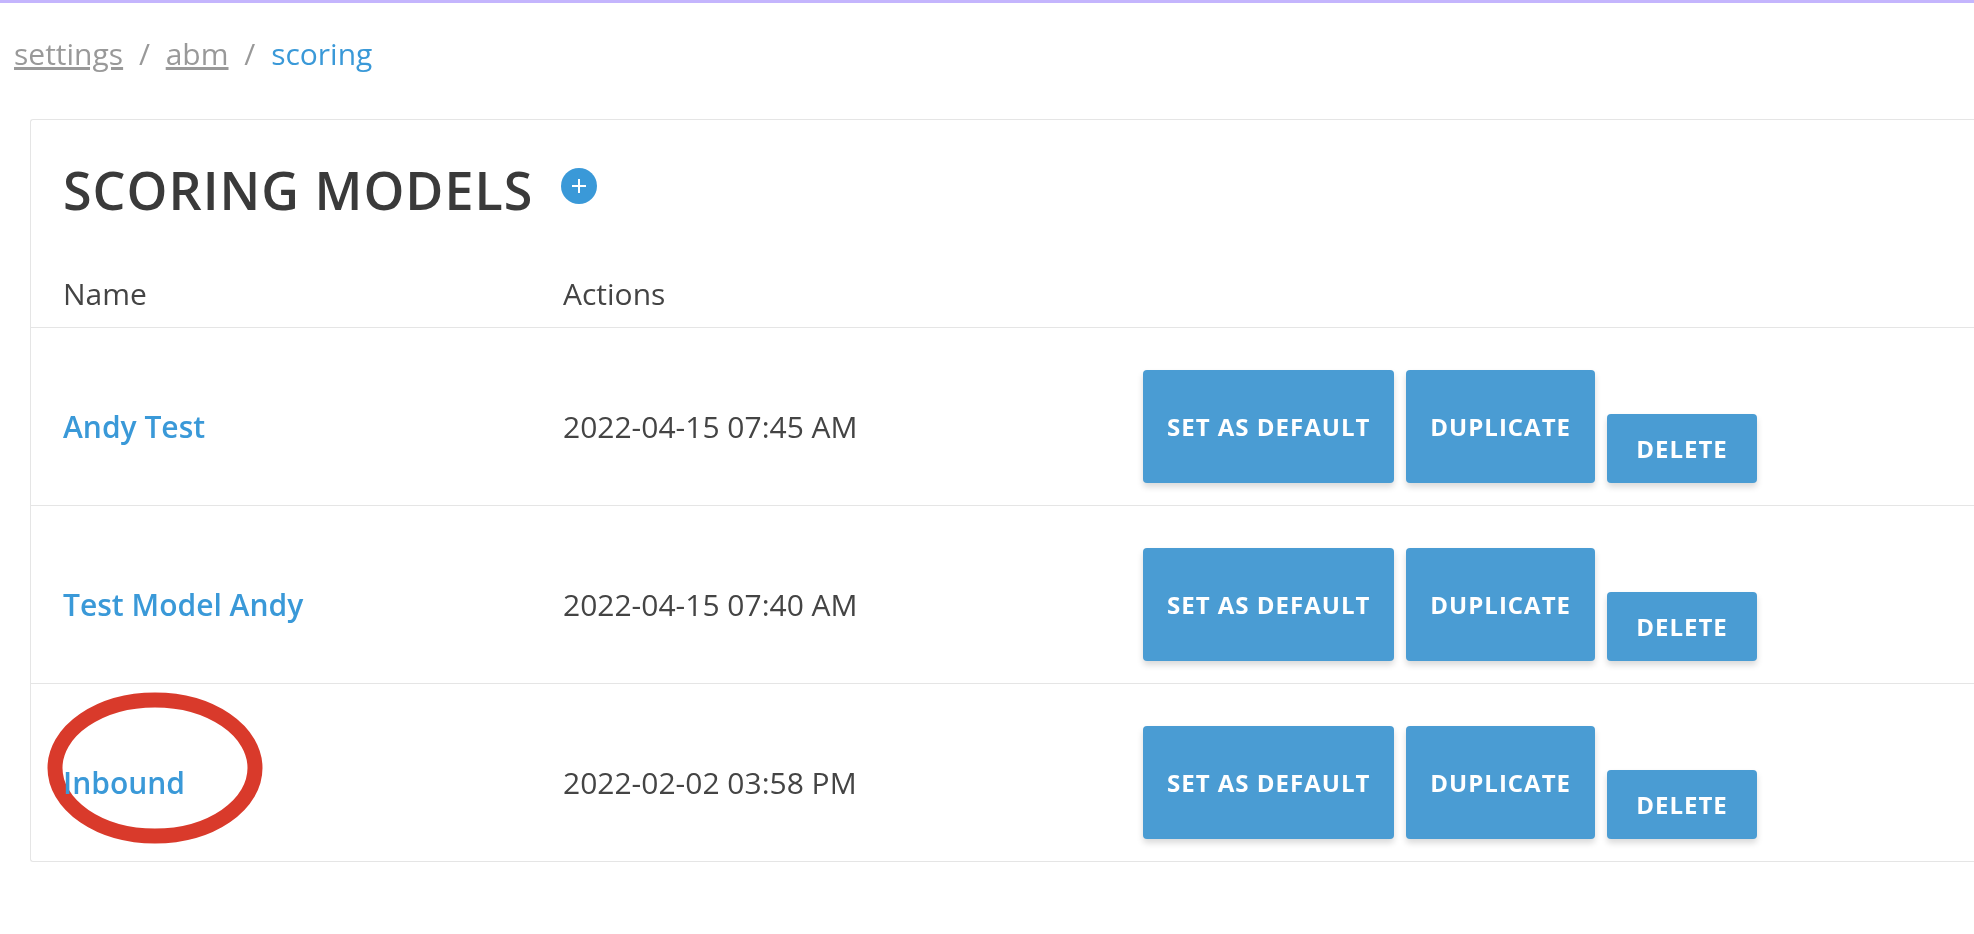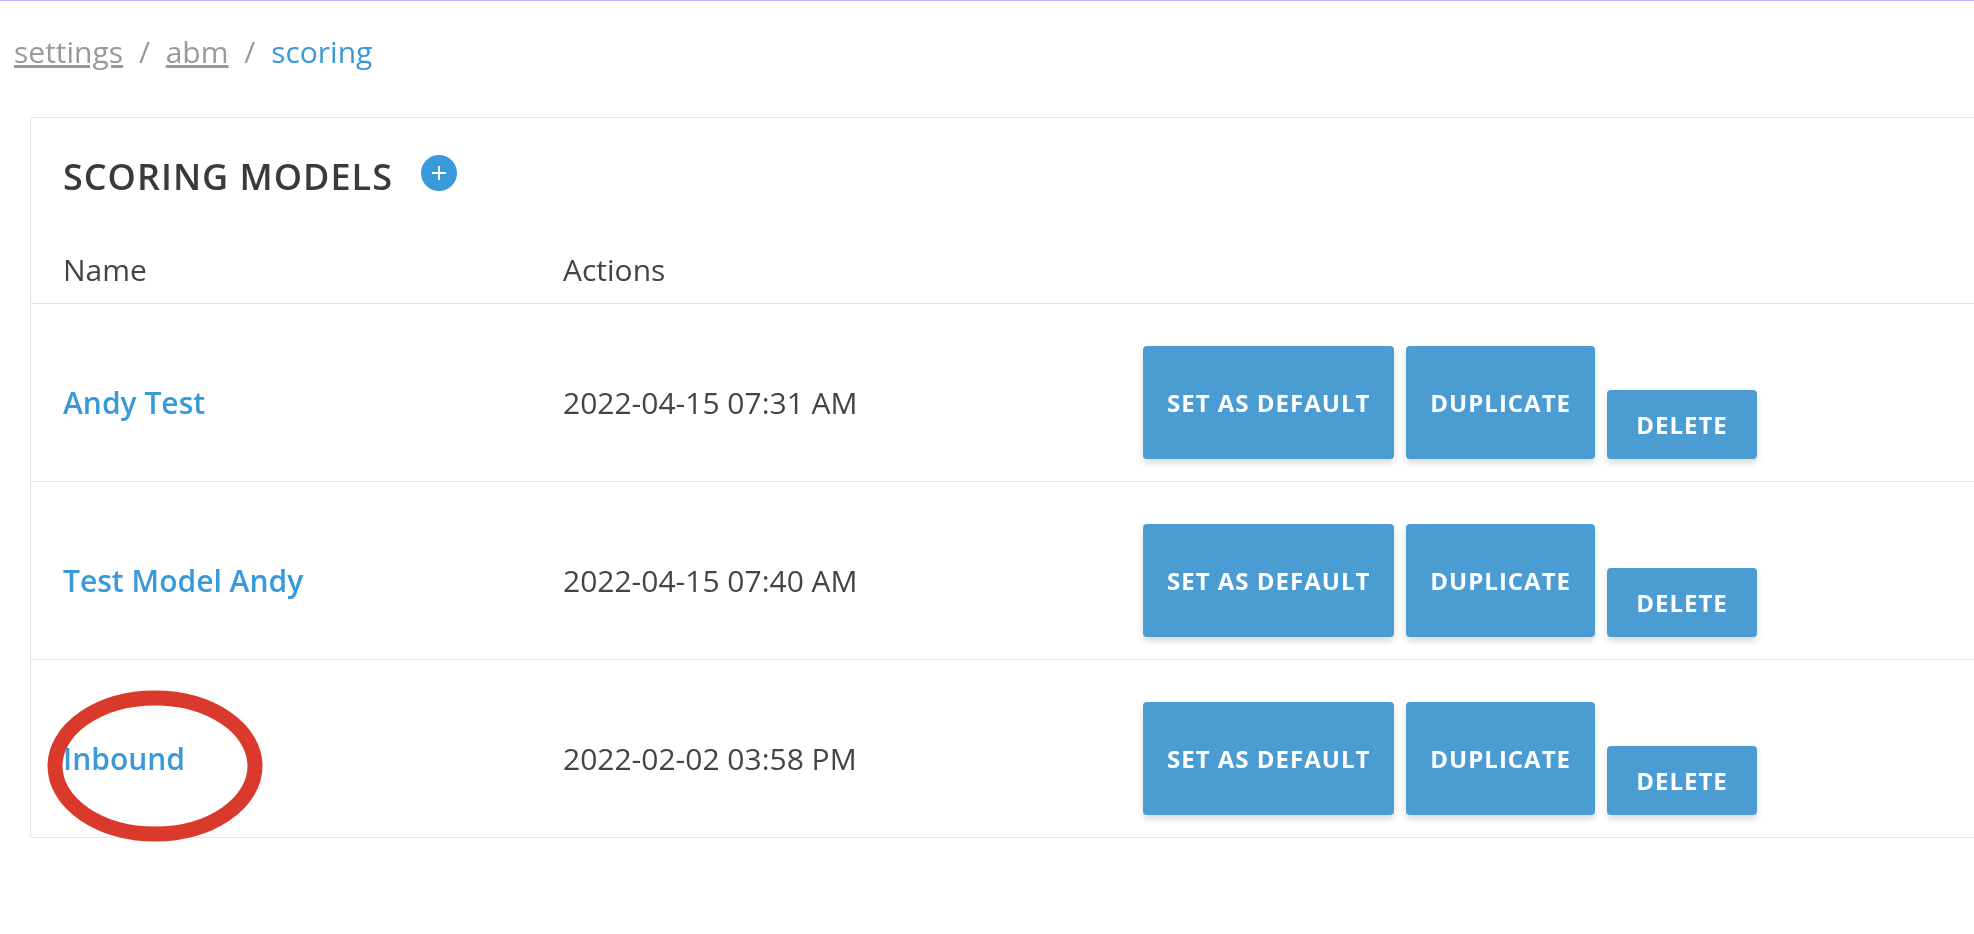--- a/index.html
+++ b/index.html
@@ -9,21 +9,21 @@
     }
     body {
       font-family: "Open Sans", -apple-system, BlinkMacSystemFont, "Segoe UI", Roboto, sans-serif;
       background: #ffffff;
       color: #333;
     }
     .page {
       width: 1974px;
       height: 934px;
       position: relative;
-      border-top: 1px solid #c4b5fd;
+      border-top: 3px solid #c4b5fd;
     }
     .breadcrumb {
       padding: 30px 14px 20px 14px;
       font-size: 30px;
       color: #999;
     }
     .breadcrumb .crumb-link {
       color: #999;
       text-decoration: underline;
       cursor: pointer;
@@ -42,21 +42,21 @@
       border-radius: 3px 0 0 3px;
       background: #fff;
       position: relative;
     }
     .card-header {
       display: flex;
       align-items: center;
       padding: 34px 0 12px 32px;
     }
     .card-title {
-      font-size: 36px;
+      font-size: 52px;
       font-weight: 600;
       color: #3a3a3a;
       letter-spacing: 1px;
     }
     .add-btn {
       display: inline-flex;
       align-items: center;
       justify-content: center;
       width: 36px;
       height: 36px;
@@ -167,21 +167,21 @@
     </div>
 
     <div class="table">
       <div class="thead-row">
         <div class="th">Name</div>
         <div class="th">Actions</div>
       </div>
 
       <div class="tbody-row">
         <div class="cell-name">Andy Test</div>
-        <div class="cell-date">2022-04-15 07:31 AM</div>
+        <div class="cell-date">2022-04-15 07:45 AM</div>
         <div class="cell-actions">
           <button class="action-btn default">SET AS DEFAULT</button>
           <button class="action-btn duplicate">DUPLICATE</button>
           <button class="action-btn delete">DELETE</button>
         </div>
       </div>
 
       <div class="tbody-row">
         <div class="cell-name">Test Model Andy</div>
         <div class="cell-date">2022-04-15 07:40 AM</div>

